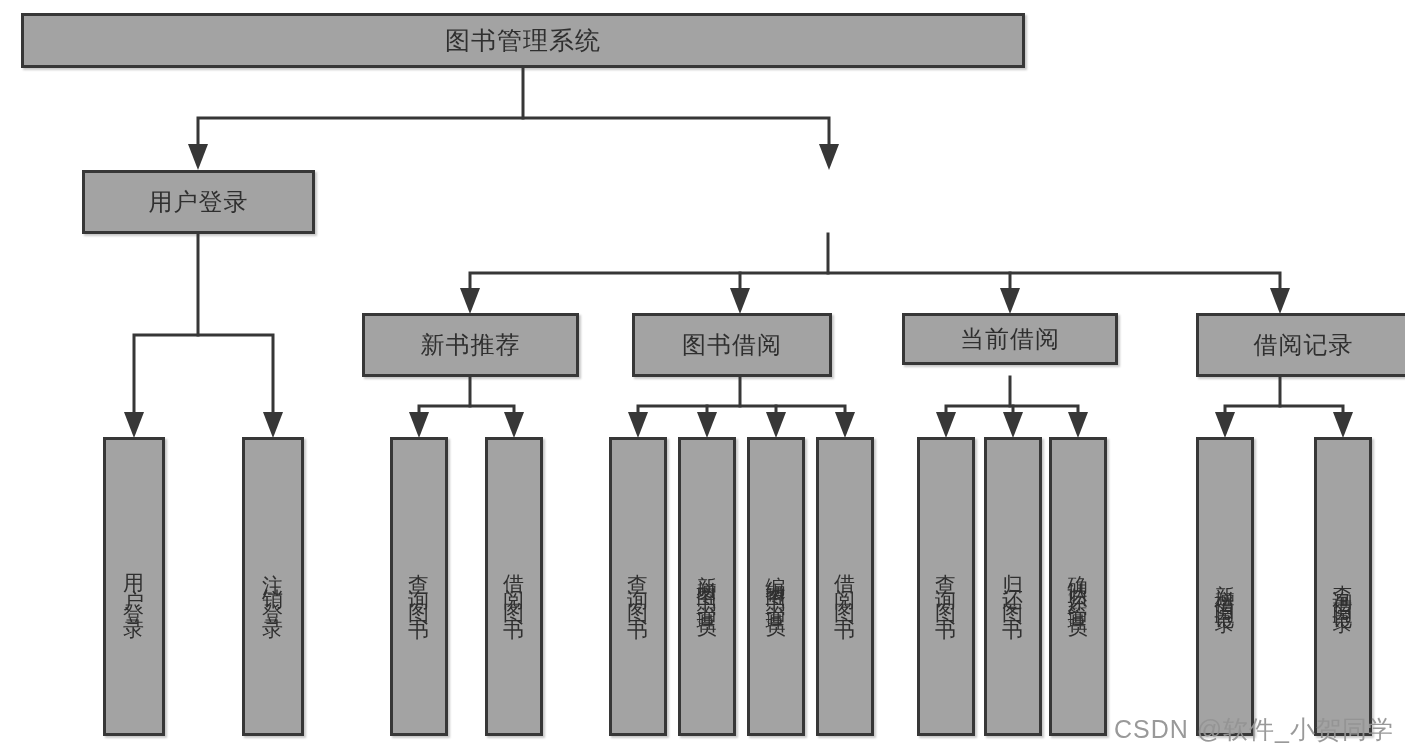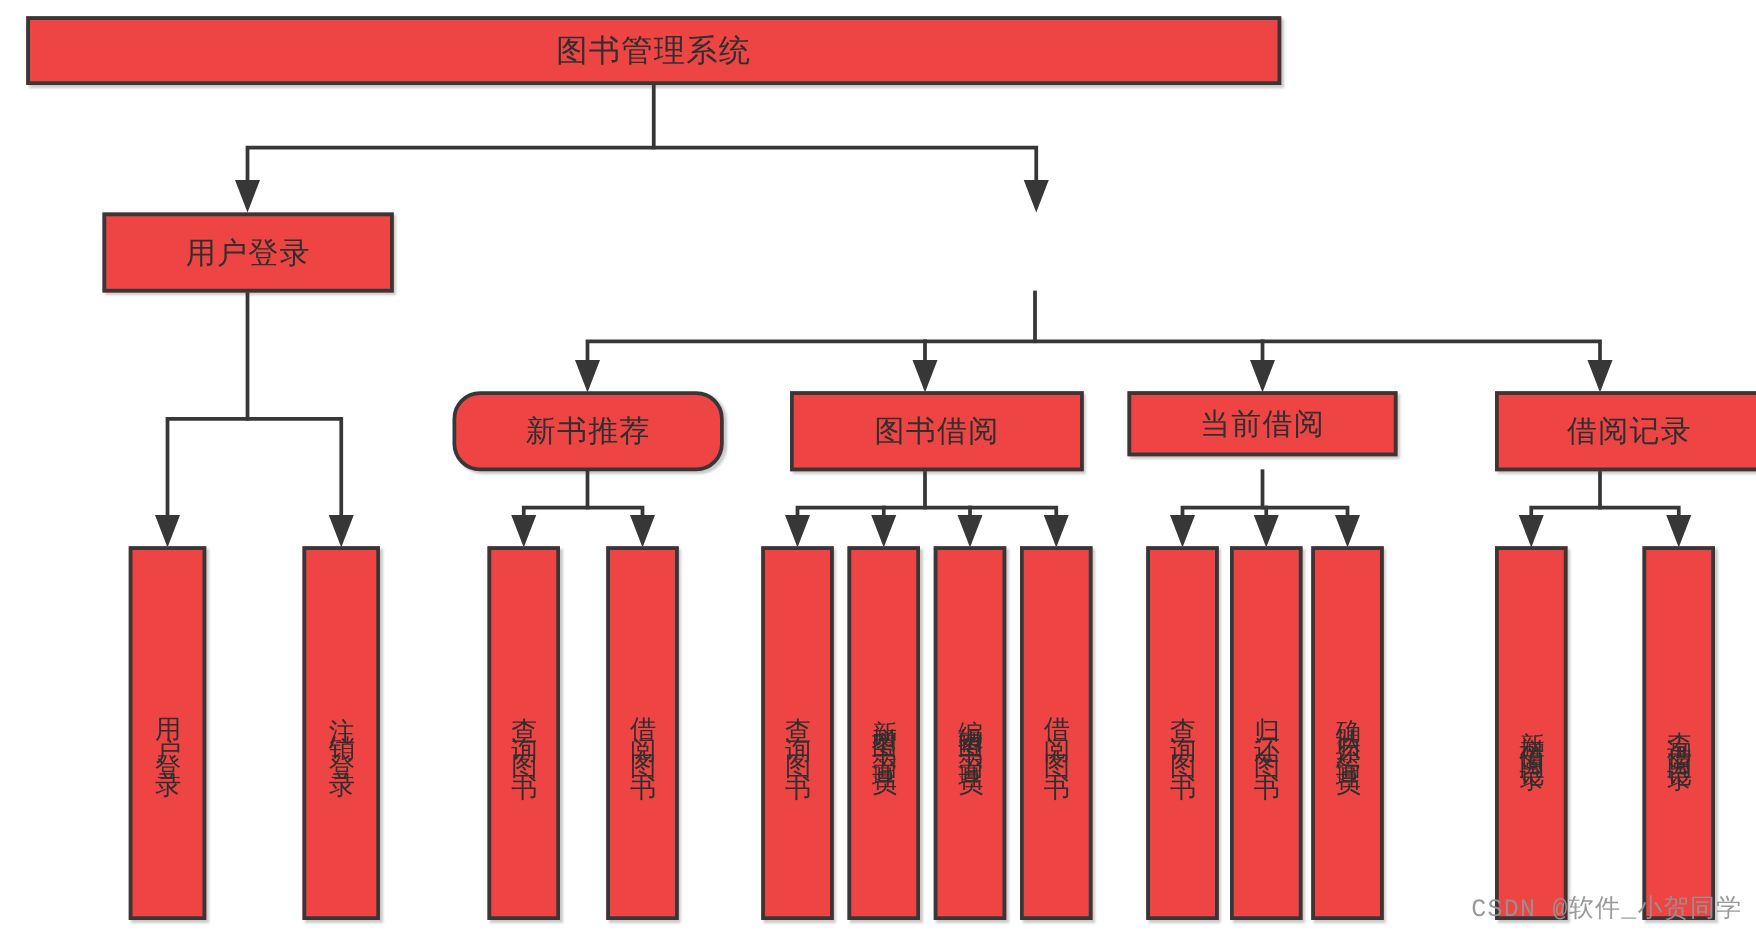--- a/index.html
+++ b/index.html
@@ -8,21 +8,21 @@
     background: #ffffff;
     font-family: "Liberation Sans", "DejaVu Sans", sans-serif;
     position: relative;
     overflow: hidden;
   }
   #stage { position: absolute; left: 0; top: 0; width: 1405px; height: 747px; }
 
   .node {
     position: absolute;
     box-sizing: border-box;
-    background: #ef4444;
+    background: #a3a3a3;
     border: 3px solid #373737;
     box-shadow: 2px 2px 2px rgba(60,60,60,0.28);
     display: flex;
     align-items: center;
     justify-content: center;
     color: #2f2f2f;
     z-index: 2;
   }
   .node-h { font-size: 24px; letter-spacing: 1px; }
   .node-root { font-size: 25px; }
@@ -36,26 +36,25 @@
   }
   .node-v.leaf-long span {
     font-size: 20px;
     letter-spacing: 6px;
   }
   #connectors { position: absolute; left: 0; top: 0; z-index: 1; }
   #watermark {
     position: absolute;
     top: 713px;
     right: 11px;
-    font-size: 20px;
+    font-size: 25px;
     letter-spacing: 1px;
     color: rgba(148,148,148,0.95);
     z-index: 3;
     white-space: nowrap;
-    font-family: Liberation Mono, monospace;
   }
 </style>
 </head>
 <body>
 
 <div id="stage">
 
   <svg id="connectors" width="1405" height="747" viewBox="0 0 1405 747">
     <g stroke="#373737" stroke-width="3" fill="none" stroke-linecap="square">
 
@@ -126,24 +125,24 @@
   </svg>
 
   <div class="node node-h node-root" style="left:21px; top:13px; width:1004px; height:55px;">
     <span>图书管理系统</span>
   </div>
 
   <div class="node node-h" style="left:82px; top:170px; width:233px; height:64px;">
     <span>用户登录</span>
   </div>
 
-  <div class="node node-h" style="left:362px; top:313px; width:217px; height:64px;border-radius:22px;">
+  <div class="node node-h" style="left:362px; top:313px; width:217px; height:64px;">
     <span>新书推荐</span>
   </div>
-  <div class="node node-h" style="left:632px; top:313px; width:235px; height:64px;">
+  <div class="node node-h" style="left:632px; top:313px; width:200px; height:64px;">
     <span>图书借阅</span>
   </div>
   <div class="node node-h" style="left:902px; top:313px; width:216px; height:52px;">
     <span>当前借阅</span>
   </div>
   <div class="node node-h" style="left:1172px; top:313px; width:215px; height:64px;margin-left:24px;">
     <span>借阅记录</span>
   </div>
 
   <div class="node node-v" style="left:103px; top:437px; width:62px; height:299px;">

